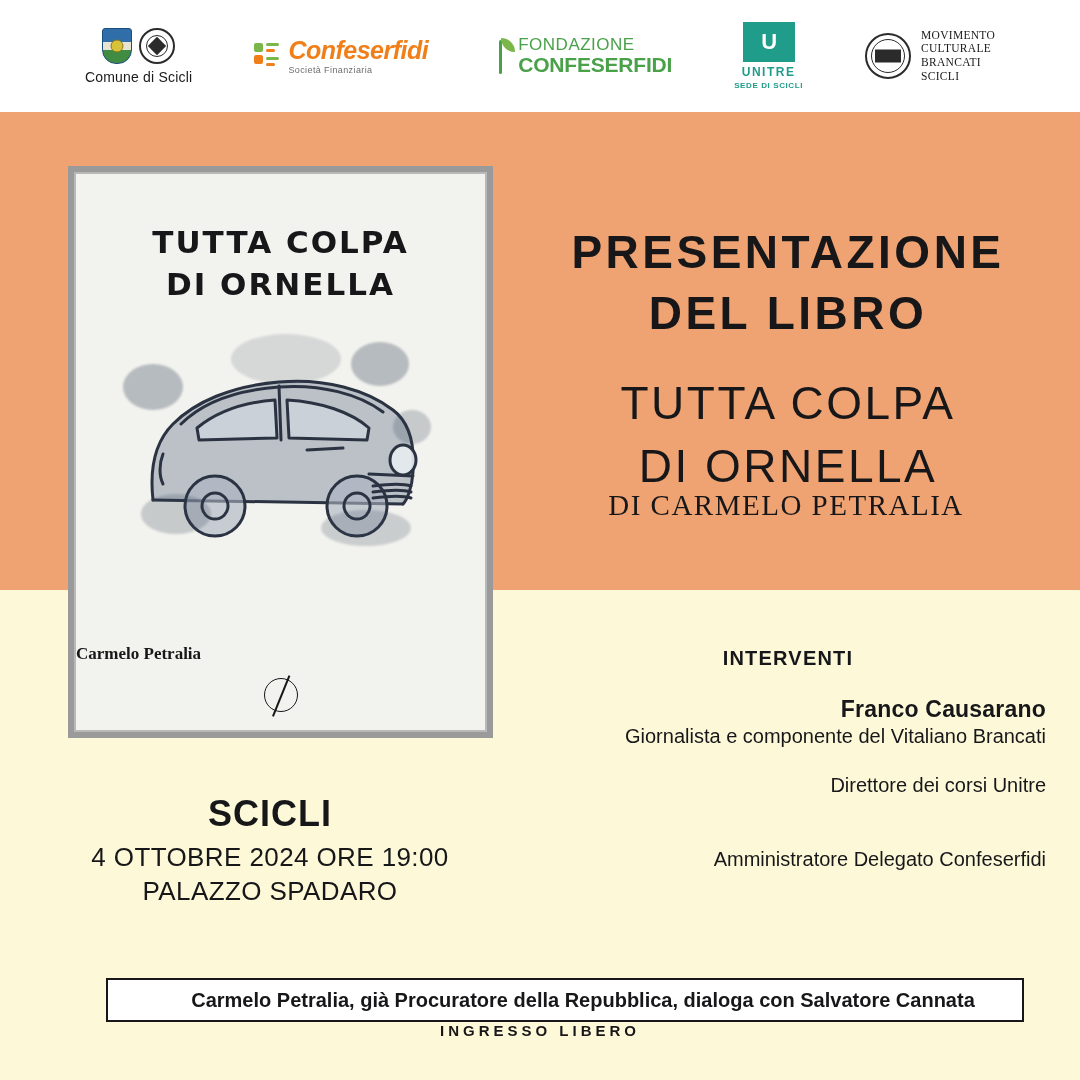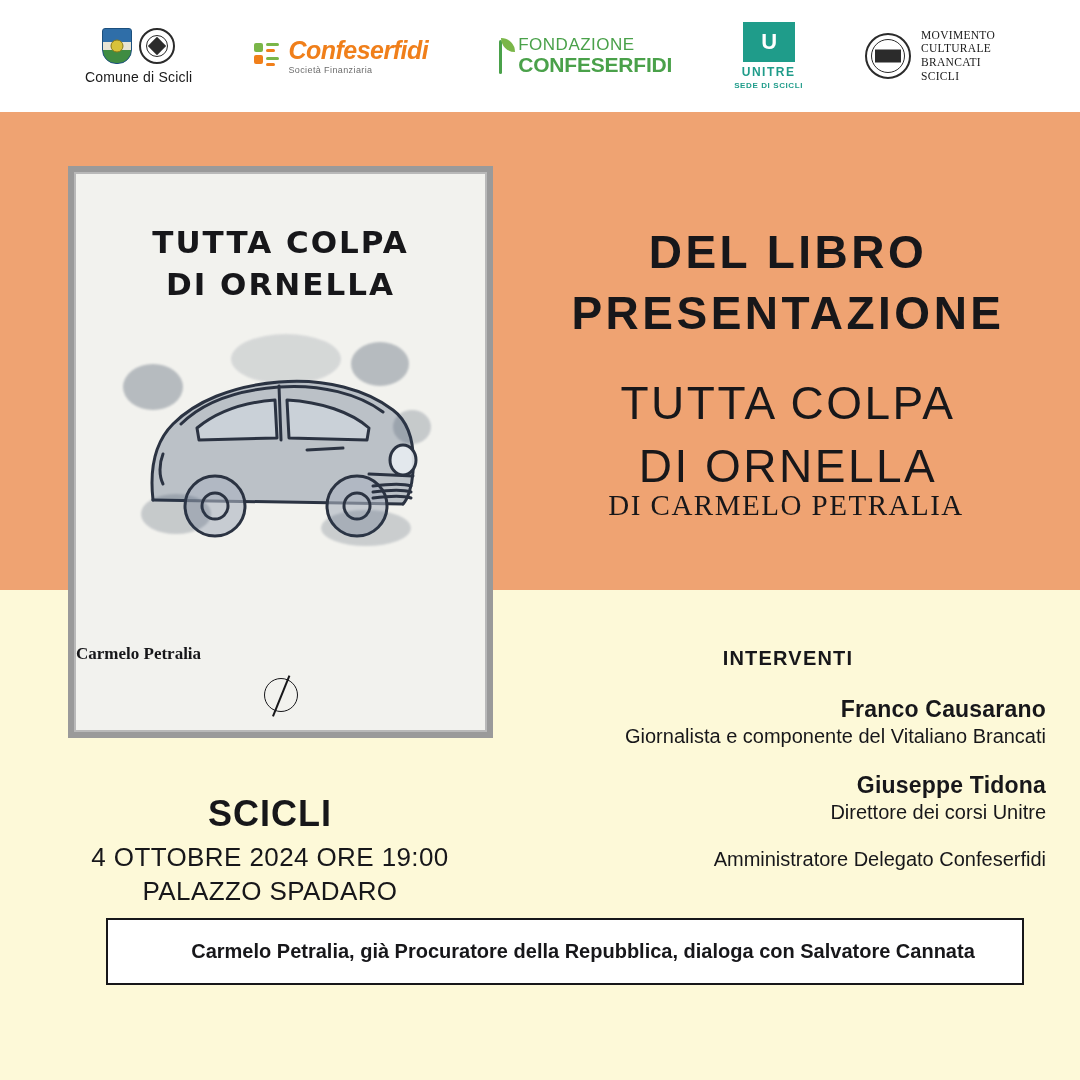--- a/index.html
+++ b/index.html
@@ -253,22 +253,22 @@
     text-align: center; font-weight: bold; font-size: 36px;
     letter-spacing: 1px; color: #17171a;
   }
   .when {
     position: absolute; left: 40px; top: 840px; width: 460px;
     text-align: center; font-size: 26px; letter-spacing: .4px;
     line-height: 1.32; color: #17171a;
   }
 
   .dialog-box {
-    position: absolute; left: 106px; top: 918px;
-    width: 918px; height: 67px;
+    position: absolute; left: 106px; top: 978px;
+    width: 918px; height: 44px;
     border: 2px solid #17171a;
     background: #ffffff;
     display: flex; align-items: center; justify-content: center; padding-left: 36px;
   }
   .dialog-text { font-weight: bold; font-size: 20px; color: #17171a; }
 
   .free {
     position: absolute; left: 0; top: 1022px; width: 1080px;
     text-align: center; font-weight: bold; font-size: 15px;
     letter-spacing: 4px; color: #17171a;
@@ -374,49 +374,49 @@
           </g>
         </svg>
       </div>
 
       <div class="book-author">Carmelo Petralia</div>
       <div class="book-logo"></div>
     </div>
   </div>
 
   <div class="head-main">
+    <div>PRESENTAZIONE</div>
     <div>DEL LIBRO</div>
-    <div>PRESENTAZIONE</div>
   </div>
 
   <div class="head-book">
     <div>TUTTA COLPA</div>
     <div>DI ORNELLA</div>
   </div>
 
   <div class="head-author">DI CARMELO PETRALIA</div>
 
   <div class="interventi-label">INTERVENTI</div>
 
   <div class="speaker sp1">
     <div class="nm">Franco Causarano</div>
     <div class="rl">Giornalista e componente del Vitaliano Brancati</div>
   </div>
   <div class="speaker sp2">
-    <div class="nm">Giuseppe Tidona</div>
     <div class="rl">Direttore dei corsi Unitre</div>
   </div>
   <div class="speaker sp3">
     <div class="rl">Amministratore Delegato Confeserfidi</div>
   </div>
 
   <div class="city">SCICLI</div>
   <div class="when">
     <div>4 OTTOBRE 2024 ORE 19:00</div>
     <div>PALAZZO SPADARO</div>
   </div>
 
   <div class="dialog-box">
     <div class="dialog-text">Carmelo Petralia, già Procuratore della Repubblica, dialoga con Salvatore Cannata</div>
   </div>
 
+  <div class="free">INGRESSO LIBERO</div>
 
 </div>
 
 </body></html>

